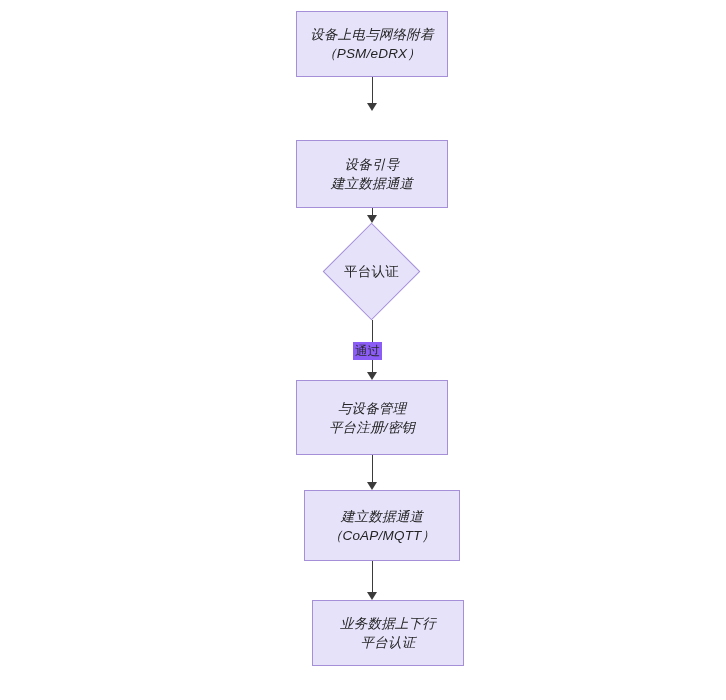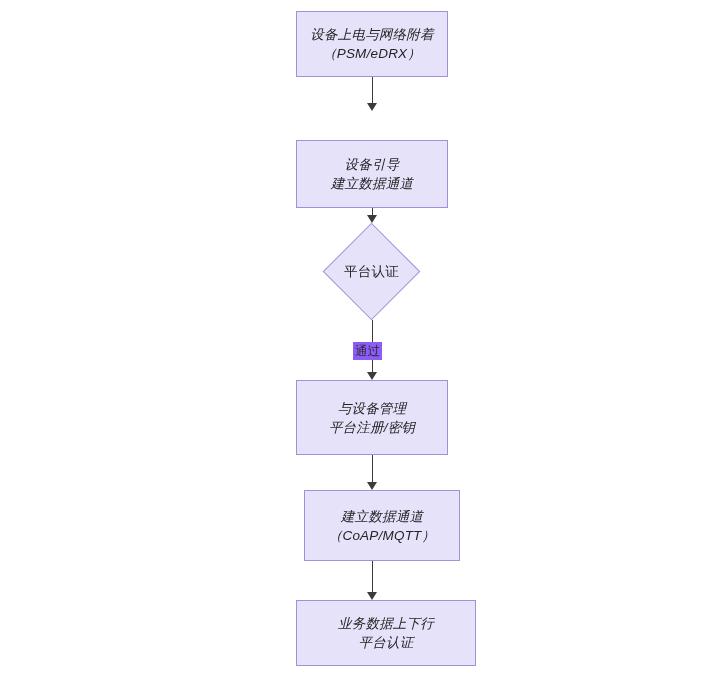--- a/index.html
+++ b/index.html
@@ -137,18 +137,18 @@
   <div class="node process" style="left:296px; top:380px; width:152px; height:75px;">
     <span class="node-line">与设备管理</span>
     <span class="node-line">平台注册/密钥</span>
   </div>
 
   <div class="node process" style="left:304px; top:490px; width:156px; height:71px;">
     <span class="node-line">建立数据通道</span>
     <span class="node-line">（CoAP/MQTT）</span>
   </div>
 
-  <div class="node process" style="left:296px; top:600px; width:180px; height:66px;">
+  <div class="node process" style="left:312px; top:600px; width:152px; height:66px;">
     <span class="node-line">业务数据上下行</span>
     <span class="node-line">平台认证</span>
   </div>
 
 </div>
 
 </body></html>

